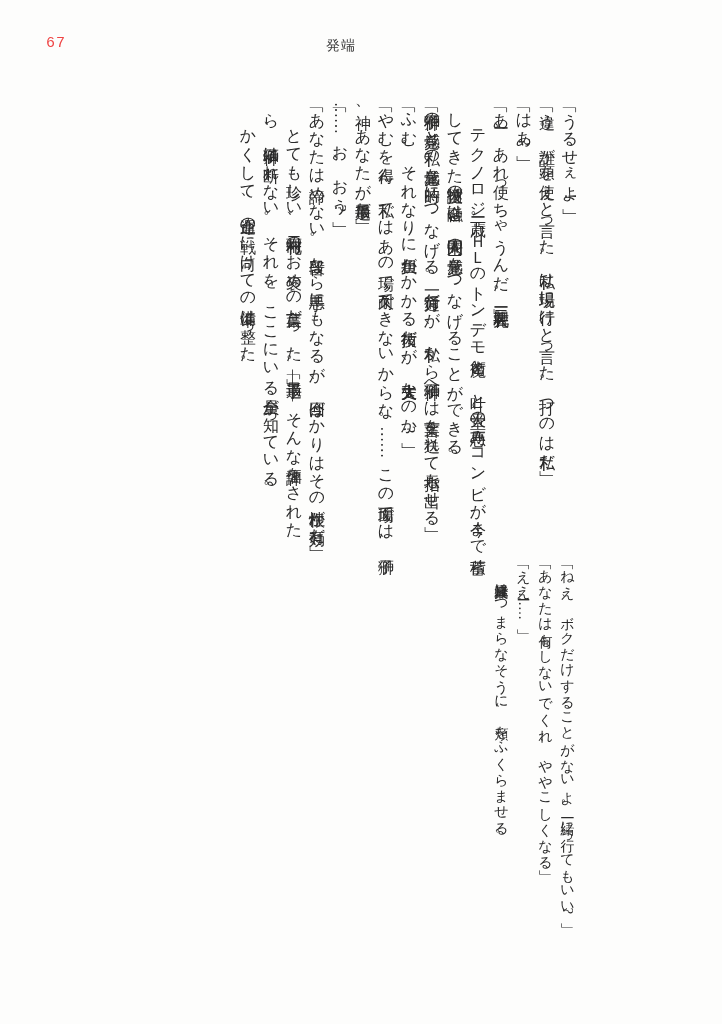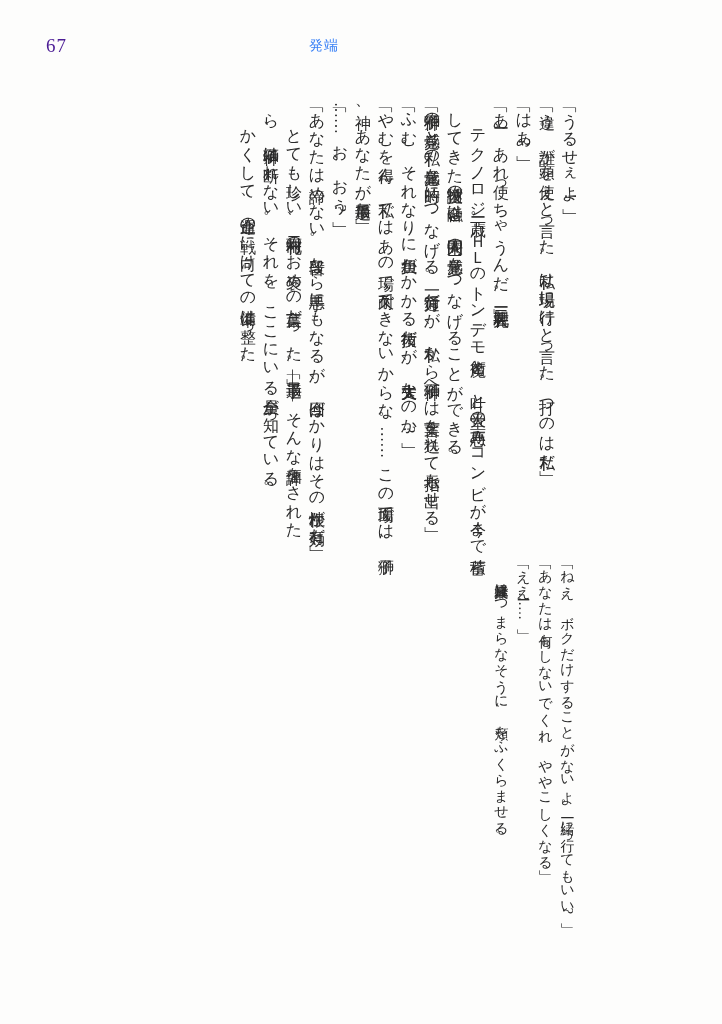--- a/index.html
+++ b/index.html
@@ -15,31 +15,32 @@
     width: 722px;
     height: 1024px;
     background: #fdfdfc;
     color: #2b2b2b;
     overflow: hidden;
   }
   .pagenum {
     position: absolute;
     left: 46px;
     top: 35px;
-    font-size: 19px;
+    font-size: 15px;
     letter-spacing: 1px;
-    color: #4c1d95;
+    color: #ef4444;
+    font-family: Liberation Mono, monospace;
   }
   .running-head {
     position: absolute;
-    left: 309px;
+    left: 326px;
     top: 37px;
     font-size: 14px;
     letter-spacing: 1px;
-    color: #3b82f6;
+    color: #404040;
   }
   .band {
     position: absolute;
     writing-mode: vertical-rl;
     -webkit-writing-mode: vertical-rl;
     text-orientation: mixed;
     line-break: strict;
     word-break: normal;
     color: #2a2a2a;
   }

